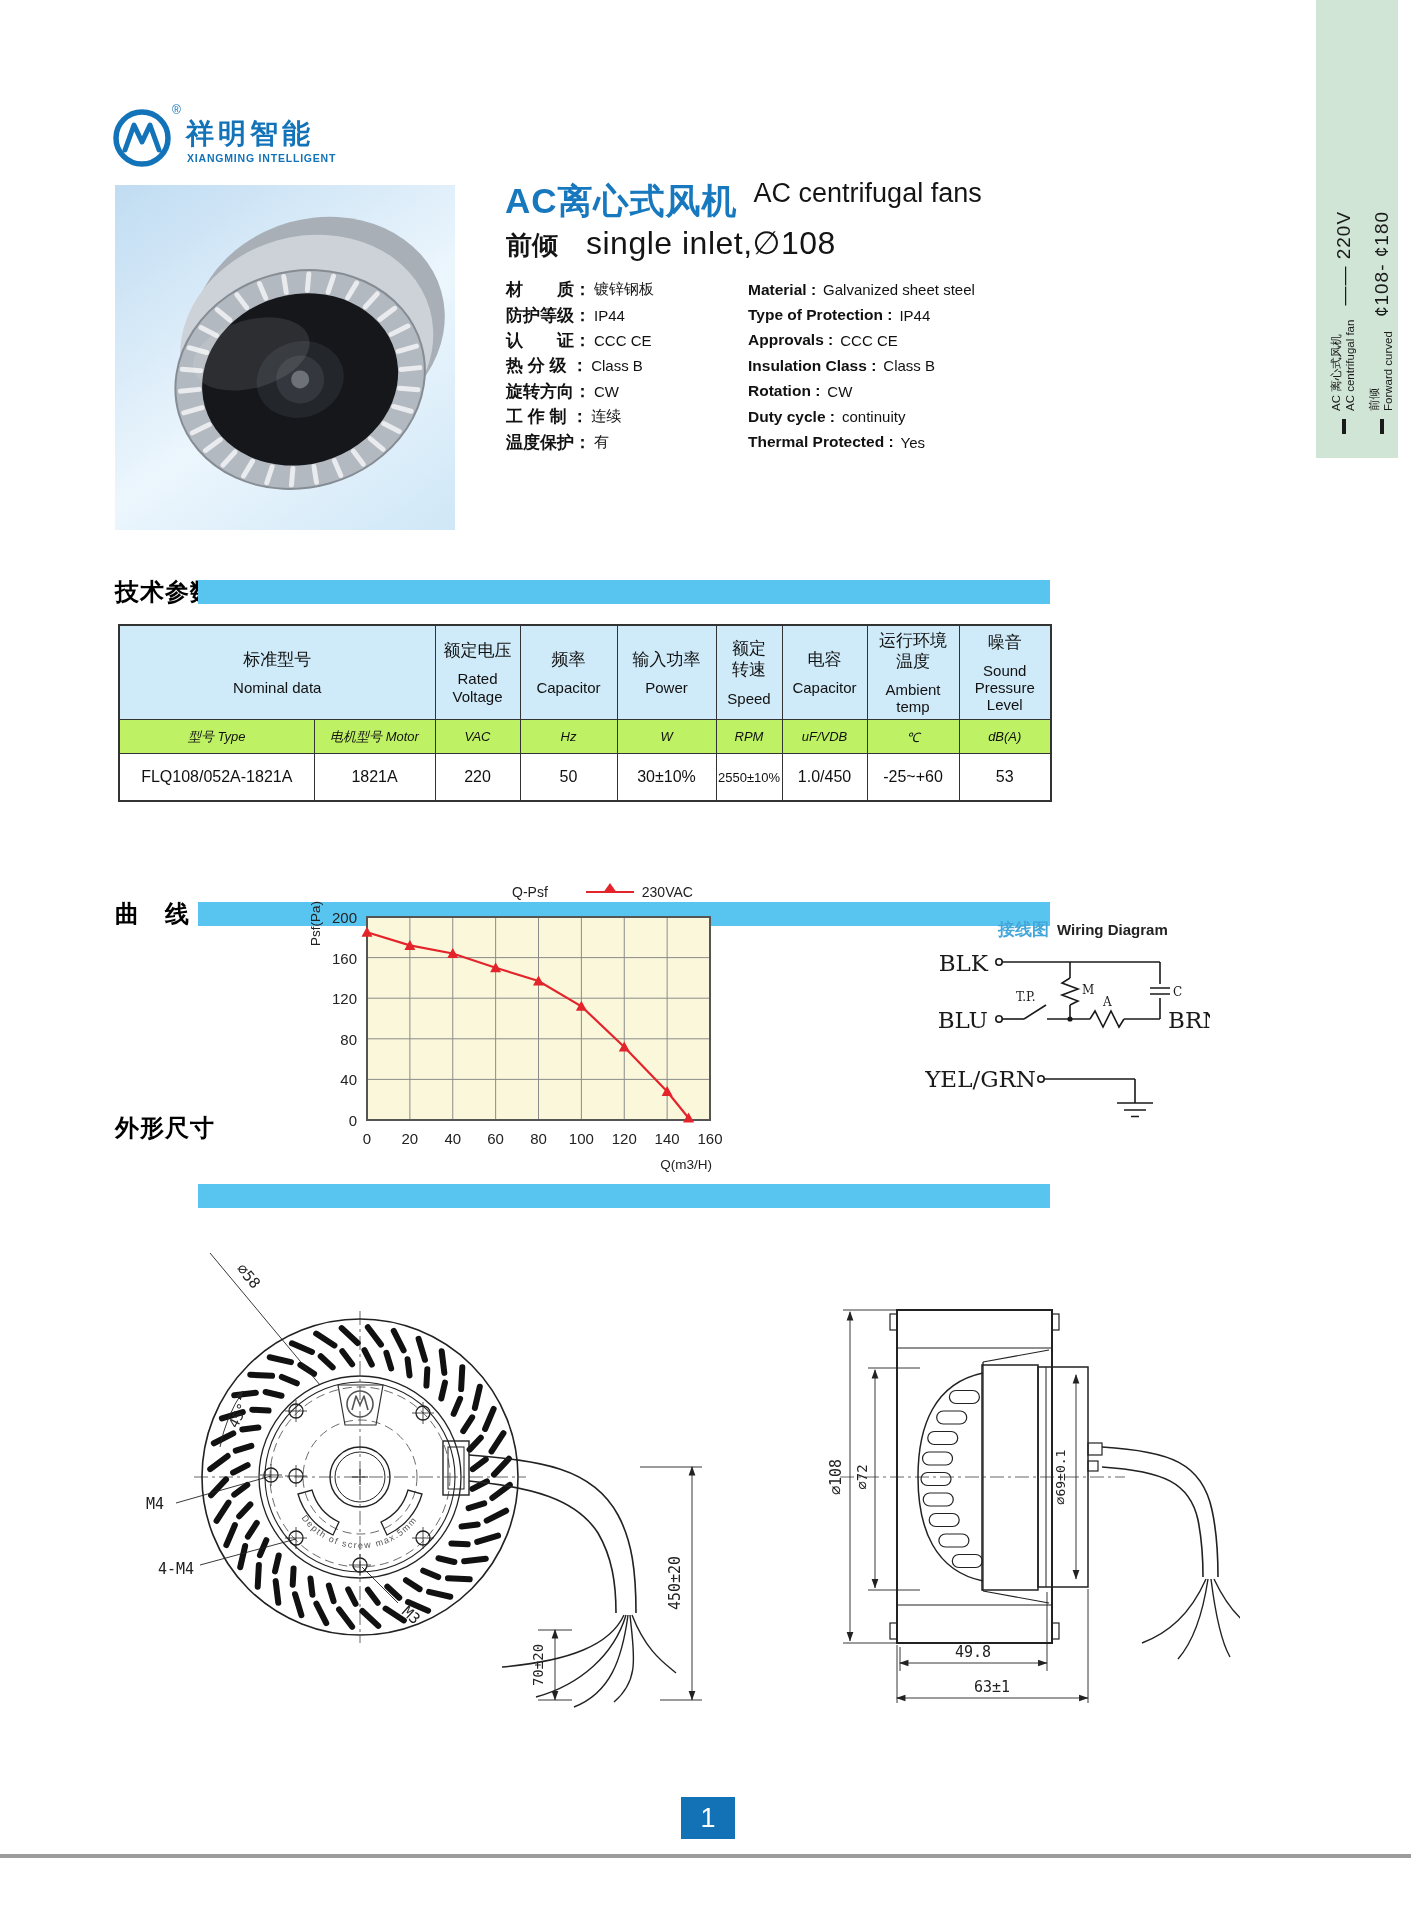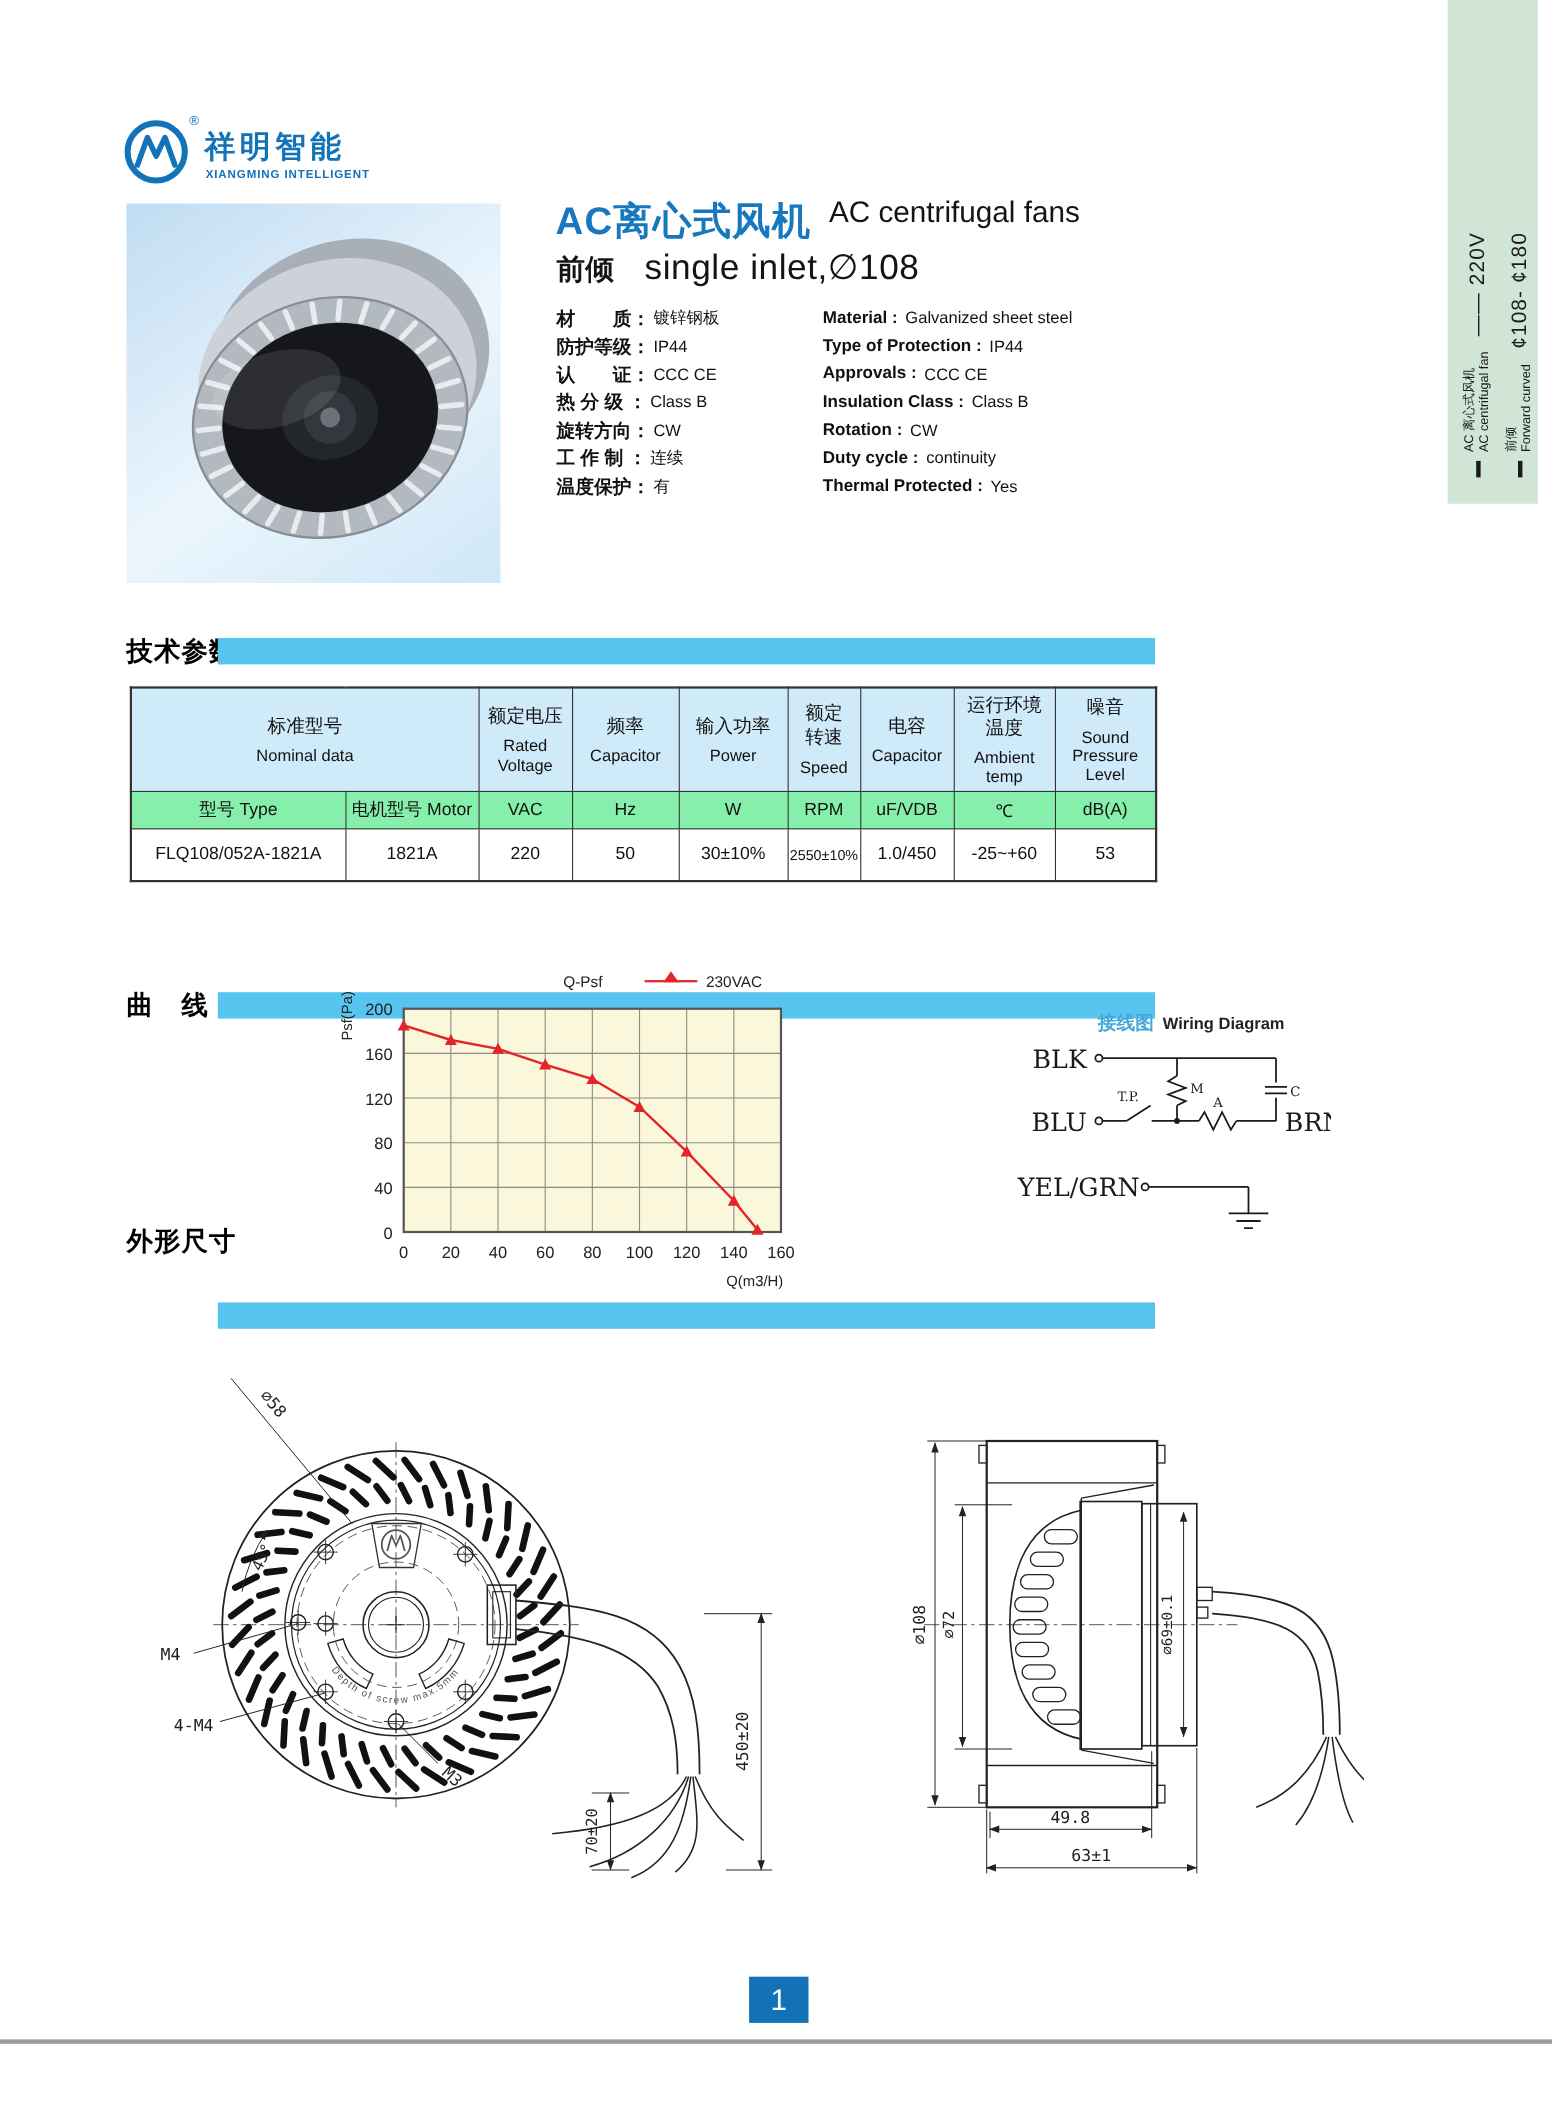--- a/index.html
+++ b/index.html
@@ -37,21 +37,21 @@
   .en-col .val{font-size:15px;margin-left:7px;}
 
   
   .seclabel{position:absolute;left:115px;font-size:24px;font-weight:bold;color:#000;letter-spacing:1px;}
   .secbar{position:absolute;left:198px;width:852px;height:24px;background:#58c5f1;}
 
   
   .spec-table{position:absolute;left:118px;top:624px;width:932px;border-collapse:collapse;table-layout:fixed;border:2px solid #333;}
   .spec-table td{border:1.5px solid #333;text-align:center;vertical-align:middle;padding:0;}
   tr.r1 td{background:#cfeaf8;height:93px;}
-  tr.r2 td{background:#86efac;height:33px;font-size:16px;}
+  tr.r2 td{background:#bef264;height:33px;font-size:13px;font-style:italic;}
   tr.r3 td{height:46px;font-size:16px;background:#fff;}
   tr.r3 td:nth-child(6){font-size:13px;}
   .cellwrap{display:flex;flex-direction:column;justify-content:center;align-items:center;gap:9px;height:93px;}
   .h-cn{font-size:17px;white-space:pre-line;line-height:1.25;}
   .h-en{font-size:15px;white-space:pre-line;line-height:1.15;}
 
   
   .curve-svg{position:absolute;left:300px;top:880px;}
   .legend{position:absolute;left:512px;top:884px;display:flex;align-items:center;gap:8px;}
   .leg-title{font-size:14px;color:#222;margin-right:30px;}

